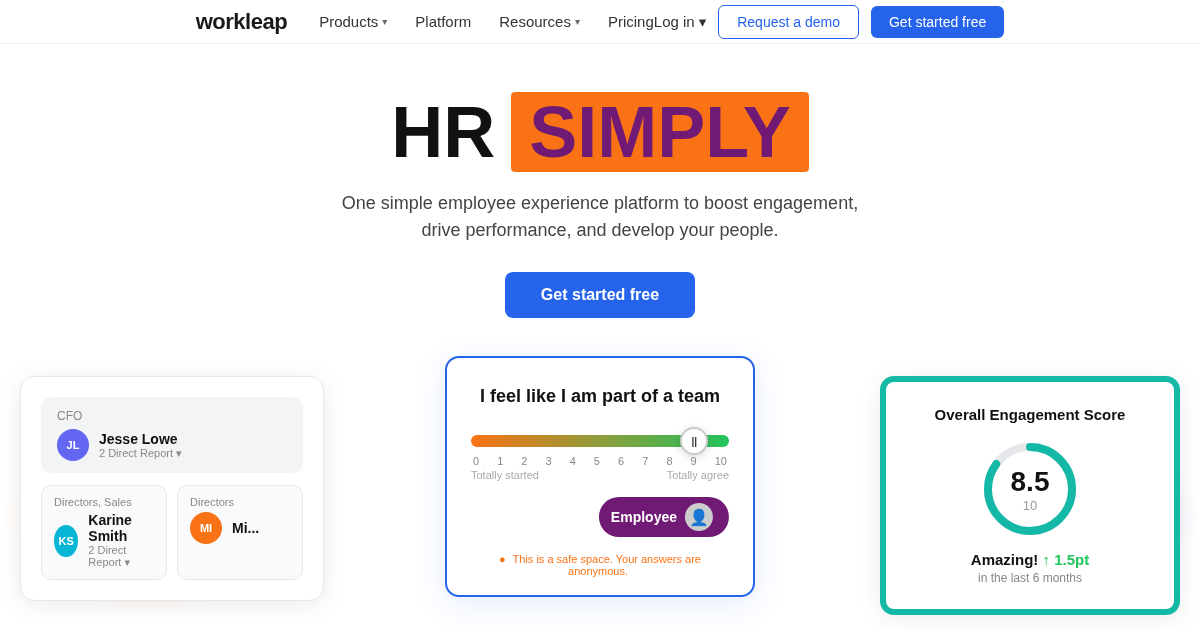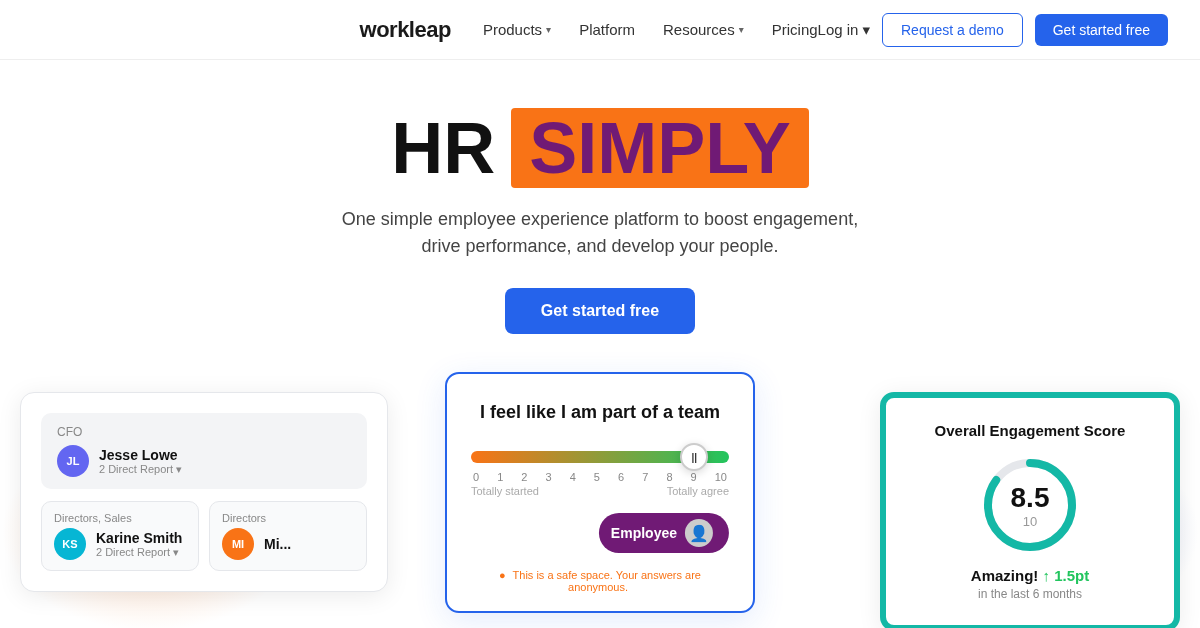--- a/index.html
+++ b/index.html
@@ -1,21 +1,21 @@
 <!DOCTYPE html>
 <html><head>
   <meta charset="utf-8">
   <style>
     * { margin: 0; padding: 0; box-sizing: border-box; }
     body { font-family: -apple-system, BlinkMacSystemFont, 'Segoe UI', sans-serif; background: #fff; width: 1200px; height: 628px; overflow: hidden; }
 
     
     nav {
-      display: flex; align-items: center; justify-content: flex-end;
-      padding: 14px 32px; height: 60px; border-bottom: 1px solid #eee;
+      display: flex; align-items: center; justify-content: center;
+      padding: 14px 32px; height: 44px; border-bottom: 1px solid #eee;
       position: relative; z-index: 10; background: #fff;
     }
     .nav-left { display: flex; align-items: center; gap: 32px; }
     .nav-logo { font-size: 22px; font-weight: 700; color: #1a1a1a; letter-spacing: -0.5px; }
     .nav-links { display: flex; align-items: center; gap: 28px; }
     .nav-link { font-size: 15px; color: #333; text-decoration: none; display: flex; align-items: center; gap: 4px; cursor: pointer; }
     .nav-link .caret { font-size: 10px; color: #666; }
     .nav-right { display: flex; align-items: center; gap: 12px; }
     .login-btn { font-size: 15px; color: #333; cursor: pointer; display: flex; align-items: center; gap: 4px; }
     .demo-btn {
@@ -44,21 +44,21 @@
     }
     .hero-cta {
       padding: 14px 36px; background: #2563eb; color: #fff; border: none;
       border-radius: 8px; font-size: 16px; font-weight: 600; cursor: pointer;
       margin-bottom: 48px;
     }
 
     
     .card-org {
       position: absolute; left: 20px; top: 20px;
-      width: 368px; background: #fff; border-radius: 14px;
+      width: 304px; background: #fff; border-radius: 14px;
       border: 1px solid #e5e7eb; padding: 20px; box-shadow: 0 4px 24px rgba(0,0,0,0.08);
       z-index: 2;
     }
     .org-cfo-box {
       background: #f3f4f6; border-radius: 10px; padding: 12px 16px; margin-bottom: 12px;
     }
     .org-cfo-label { font-size: 12px; color: #888; margin-bottom: 6px; }
     .org-person { display: flex; align-items: center; gap: 10px; }
     .org-avatar {
       width: 32px; height: 32px; border-radius: 50%; background: #6366f1;

